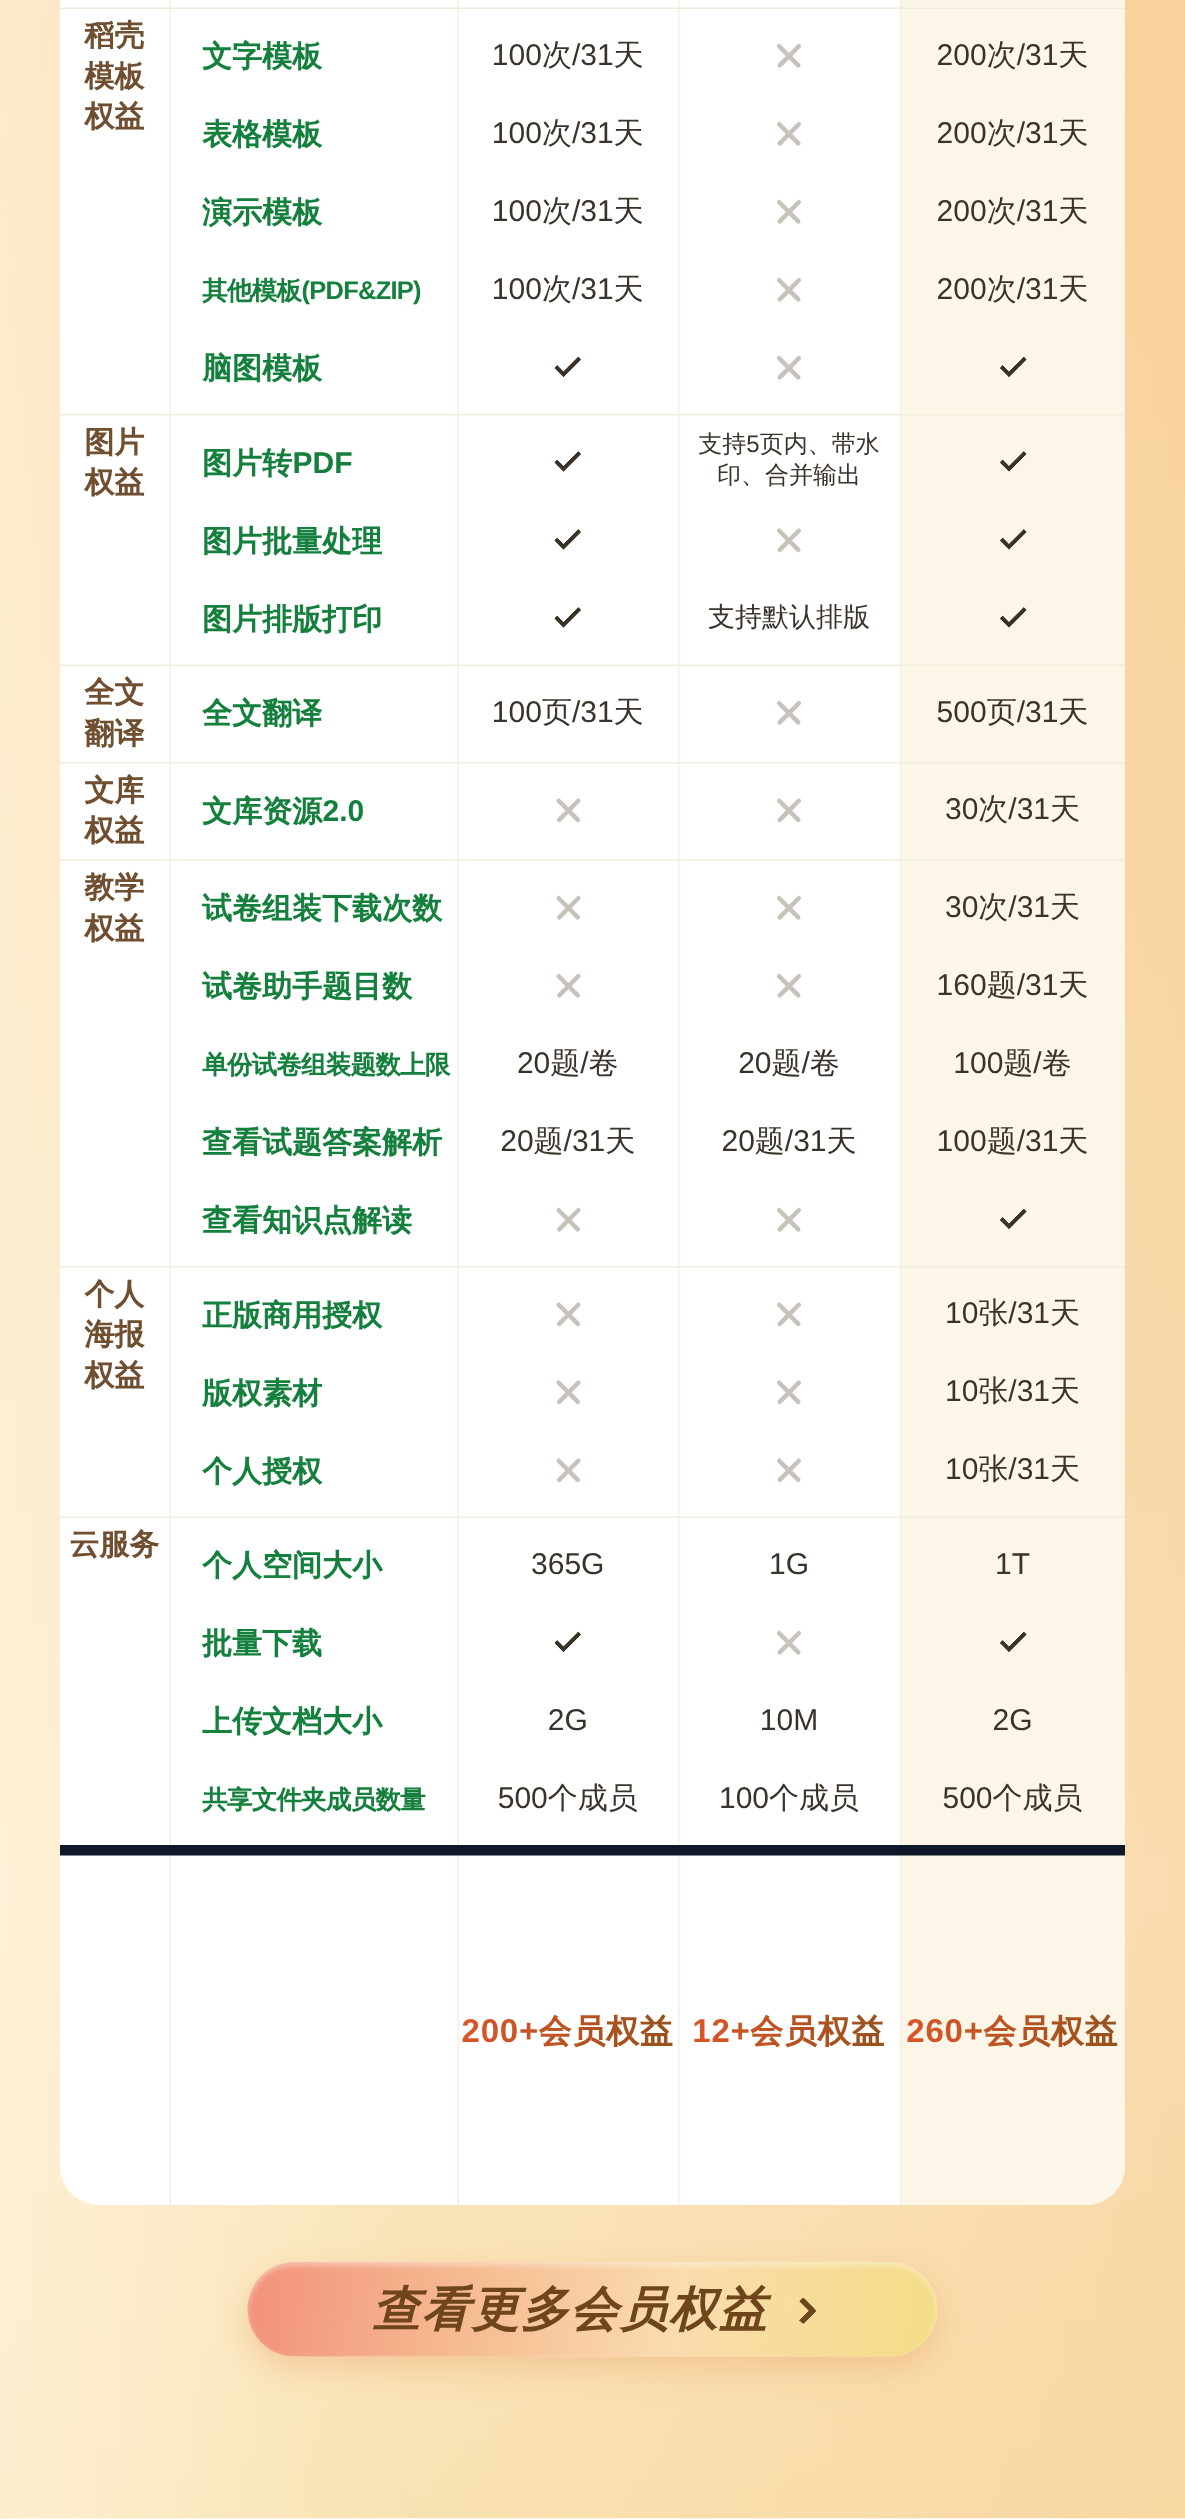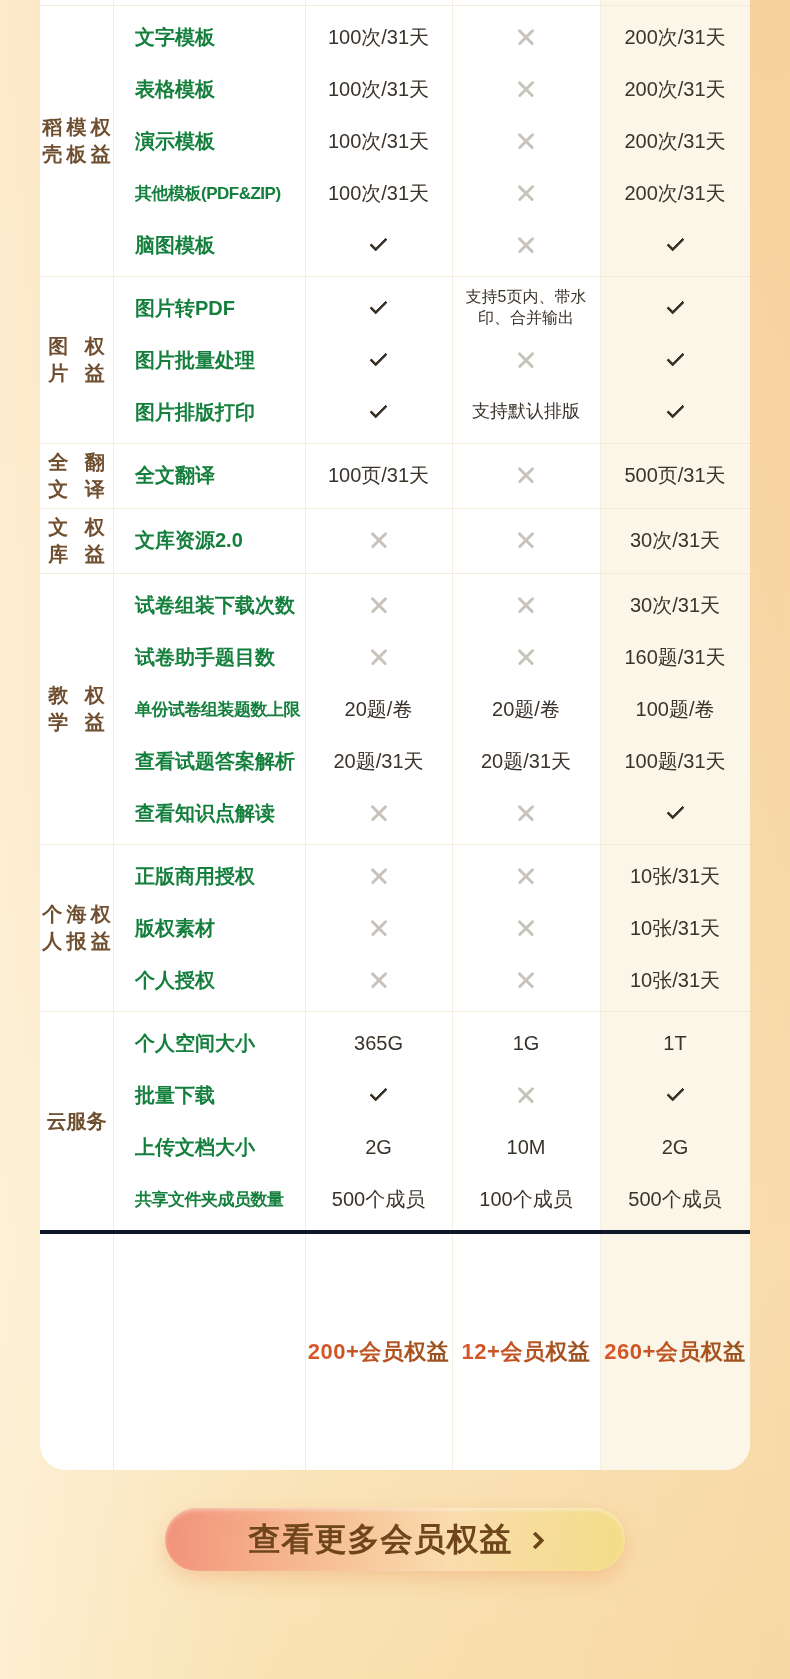--- a/index.html
+++ b/index.html
@@ -22,22 +22,22 @@
   }
   .card-bg { position:absolute; inset:0; z-index:0; pointer-events:none; }
   .col3-highlight { position:absolute; top:0; bottom:0; left:560px; width:150px; background:#FBF6E7; }
   .vline { position:absolute; top:0; bottom:0; width:1px; background:#F5EFE1; }
   .vline.v1{left:73px;} .vline.v2{left:265px;} .vline.v3{left:412px;} .vline.v4{left:560px;}
   .table-area { position:relative; z-index:1; display:flex; flex-direction:column; height:100%; }
   .card-top-strip { height:5px; flex:none; }
   .section { display:flex; border-top:1px solid #F1EBDC; padding:5px 0; flex:none; }
   .section:first-of-type { padding-top:0; }
   .category-cell {
-    width:73px; flex:none; display:flex; flex-direction:row;
-    align-items:center; justify-content:center; text-align:center;
+    width:73px; flex:none; display:flex; flex-direction:column;
+    align-items:center; justify-content:flex-start; text-align:center;
     color:#6F4F30; font-weight:700; font-size:20px; line-height:1.35;
   }
   .section-rows { flex:1; display:flex; flex-direction:column; }
   .row { display:flex; height:52px; align-items:center; flex:none; }
   .feature-cell {
     width:192px; flex:none; padding-left:22px;
     font-size:20px; font-weight:600; color:#15803d; white-space:nowrap;
   }
   .feature-cell.sm { font-size:17px; letter-spacing:-0.5px; }
   .value-cell {
@@ -54,42 +54,42 @@
     transform:rotate(-45deg); border-radius:1px;
   }
   .icon-cross { position:relative; display:inline-block; width:20px; height:20px; }
   .icon-cross::before, .icon-cross::after {
     content:""; position:absolute; left:50%; top:50%;
     width:21px; height:2.5px; background:#C8C3BA; border-radius:2px;
   }
   .icon-cross::before { transform:translate(-50%,-50%) rotate(45deg); }
   .icon-cross::after  { transform:translate(-50%,-50%) rotate(-45deg); }
   
-  .footer-row { display:flex; border-top:4px solid #0f172a; flex:1; align-items:center; }
+  .footer-row { display:flex; border-top:7px solid #0f172a; flex:1; align-items:center; }
   .footer-spacer { width:265px; flex:none; }
   .member-count {
     display:flex; align-items:center; justify-content:center;
     font-size:22px; font-weight:700; color:#B55323; letter-spacing:0.5px;
   }
   @supports (-webkit-background-clip: text) {
     .member-count span {
       background:linear-gradient(90deg,#DC5527,#96511D);
       -webkit-background-clip:text; -webkit-text-fill-color:transparent;
     }
   }
   .member-count.c0 { width:147px; } .member-count.c1 { width:148px; } .member-count.c2 { width:150px; }
   
   .cta {
     position:absolute; left:165px; top:1508px; width:460px; height:63px;
     border:none; cursor:pointer; border-radius:32px;
     background:linear-gradient(97deg, #F2917A 0%, #F6BB92 32%, #FADCAE 62%, #F3DD86 100%);
     box-shadow:0 8px 20px rgba(233,150,92,0.35), inset 0 2px 4px rgba(255,255,255,0.45);
     display:flex; align-items:center; justify-content:center; gap:16px;
     color:#6F451C; font-size:32px; font-weight:700;
-    font-family:"Liberation Sans","DejaVu Sans",sans-serif; letter-spacing:1px;
+    font-family:"Liberation Sans","DejaVu Sans",sans-serif; letter-spacing:1px;font-style:italic;
   }
   .chevron-right {
     display:inline-block; width:13px; height:13px; margin-top:1px;
     border-top:4px solid #6F451C; border-right:4px solid #6F451C;
     transform:rotate(45deg); border-radius:2px;
   }
 </style>
 </head>
 <body>
 

